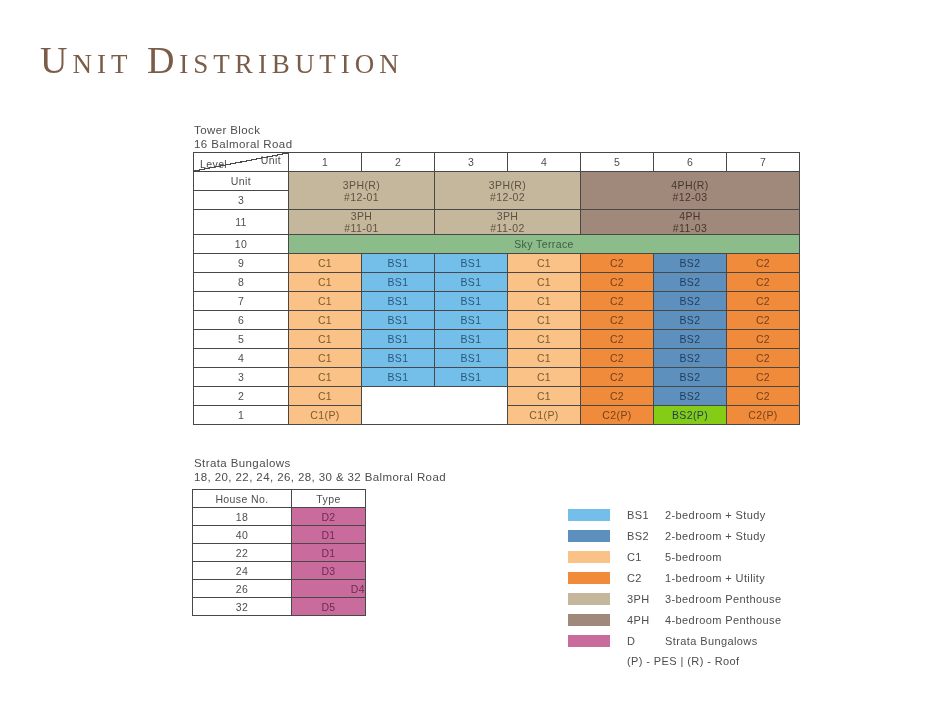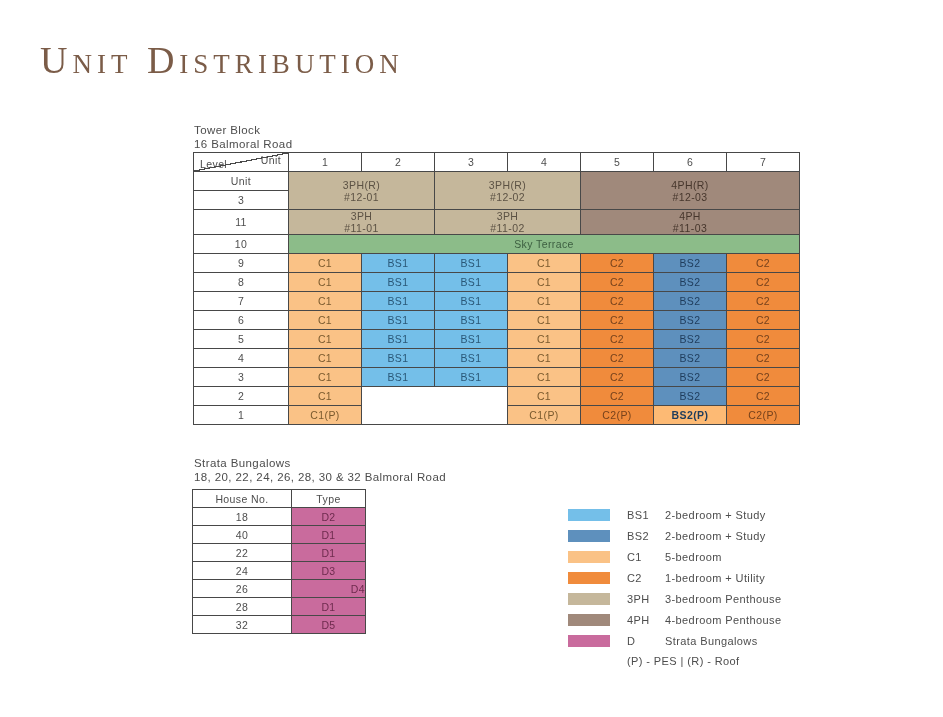--- a/index.html
+++ b/index.html
@@ -202,21 +202,21 @@
           <td style="background: rgb(250, 194, 134); color: rgb(122, 90, 46);">C1</td>
           <td style="background: rgb(240, 139, 60); color: rgb(118, 66, 28);">C2</td>
           <td style="background: rgb(94, 144, 189); color: rgb(31, 60, 92);">BS2</td>
           <td style="background: rgb(240, 139, 60); color: rgb(118, 66, 28);">C2</td>
         </tr>
         <tr class="r-1">
           <td>1</td>
           <td style="background: rgb(250, 194, 134); color: rgb(122, 90, 46);">C1(P)</td>
           <td style="background: rgb(250, 194, 134); color: rgb(122, 90, 46);">C1(P)</td>
           <td style="background: rgb(240, 139, 60); color: rgb(118, 66, 28);">C2(P)</td>
-          <td style="background: #fdba74; color: rgb(31, 60, 92); font-weight: bold;">BS2(P)</td>
+          <td style="background: #84cc16; color: rgb(31, 60, 92);">BS2(P)</td>
           <td style="background: rgb(240, 139, 60); color: rgb(118, 66, 28);">C2(P)</td>
         </tr>
       </tbody>
   </table>
 
   <div class="sec-heading bungalow-heading">
     <div>Strata Bungalows</div>
     <div>18, 20, 22, 24, 26, 28, 30 &amp; 32 Balmoral Road</div>
   </div>
 
@@ -244,24 +244,20 @@
         </tr>
         <tr>
           <td>24</td>
           <td style="background: rgb(201, 107, 157); color: rgb(110, 43, 78);">D3</td>
         </tr>
         <tr>
           <td>26</td>
           <td style="background: rgb(201, 107, 157); color: rgb(110, 43, 78); text-align: right;">D4</td>
         </tr>
         <tr>
-          <td>28</td>
-          <td style="background: rgb(201, 107, 157); color: rgb(110, 43, 78);">D1</td>
-        </tr>
-        <tr>
           <td>32</td>
           <td style="background: rgb(201, 107, 157); color: rgb(110, 43, 78); margin-left: 36px;">D5</td>
         </tr>
       </tbody>
   </table>
 
   <div class="legend">
     <div id="legend-items">
         <div class="lg-row">
           <span class="sw" style="background: rgb(116, 191, 233);"></span>

